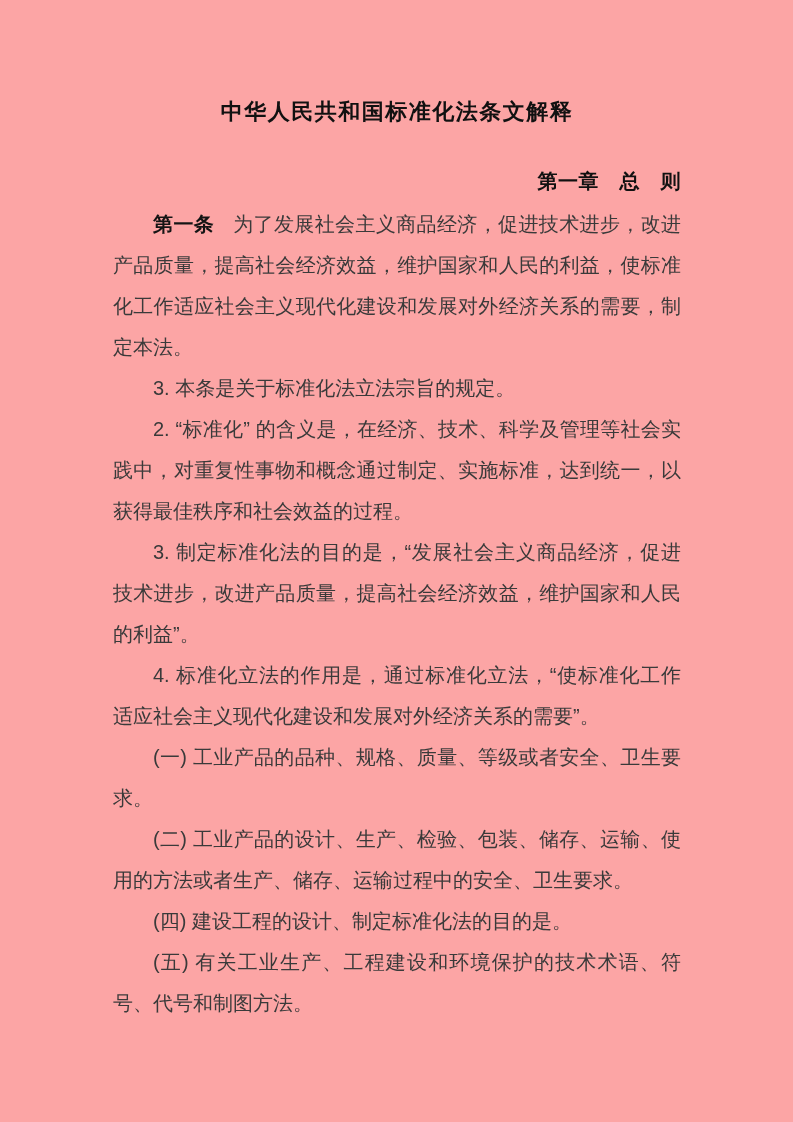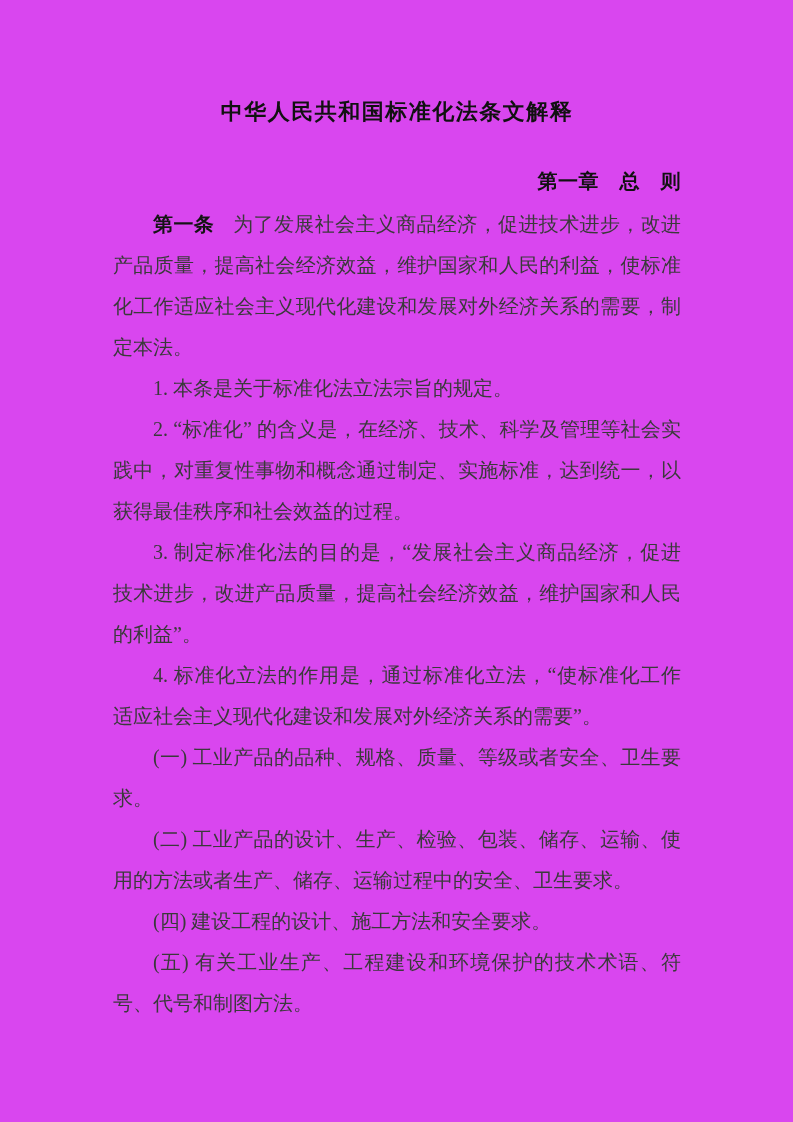--- a/index.html
+++ b/index.html
@@ -4,21 +4,21 @@
 <style>
   html, body {
     margin: 0;
     padding: 0;
     background: #ffffff;
   }
   .page {
     position: relative;
     width: 793px;
     height: 1122px;
-    background: #d946ef;
+    background: #fca5a5;
     overflow: hidden;
     font-family: "Liberation Sans", "DejaVu Sans", sans-serif;
   }
   .content {
     position: absolute;
     left: 113px;
     top: 0;
     width: 568px;
   }
   .doc-title {
@@ -34,21 +34,20 @@
     margin: 39px 0 0 0;
     font-size: 20px;
     line-height: 30px;
     font-weight: 700;
     letter-spacing: 0.5px;
     text-align: right;
     color: #111111;
   }
   .body-text {
     margin-top: 8px;
-    font-family: Liberation Serif, serif;
   }
   .para {
     margin: 0;
     font-size: 20px;
     line-height: 41px;
     color: #3a3a3a;
     text-align: justify;
     text-indent: 2em;
   }
   .para.spaced {
@@ -67,35 +66,35 @@
   <div class="content">
 
     <h1 class="doc-title">中华人民共和国标准化法条文解释</h1>
 
     <h2 class="chapter-heading">第一章　总　则</h2>
 
     <div class="body-text">
 
       <p class="para"><span class="lead">第一条</span><span>为了发展社会主义商品经济，促进技术进步，改进产品质量，提高社会经济效益，维护国家和人民的利益，使标准化工作适应社会主义现代化建设和发展对外经济关系的需要，制定本法。</span></p>
 
-      <p class="para"><span>1. 本条是关于标准化法立法宗旨的规定。</span></p>
+      <p class="para"><span>3. 本条是关于标准化法立法宗旨的规定。</span></p>
 
       <p class="para"><span>2. “标准化” 的含义是，在经济、技术、科学及管理等社会实践中，对重复性事物和概念通过制定、实施标准，达到统一，以获得最佳秩序和社会效益的过程。</span></p>
 
       <p class="para"><span>3. 制定标准化法的目的是，“发展社会主义商品经济，促进技术进步，改进产品质量，提高社会经济效益，维护国家和人民的利益”。</span></p>
 
       <p class="para"><span>4. 标准化立法的作用是，通过标准化立法，“使标准化工作适应社会主义现代化建设和发展对外经济关系的需要”。</span></p>
 
 
       <p class="para"><span>(一) 工业产品的品种、规格、质量、等级或者安全、卫生要求。</span></p>
 
       <p class="para"><span>(二) 工业产品的设计、生产、检验、包装、储存、运输、使用的方法或者生产、储存、运输过程中的安全、卫生要求。</span></p>
 
 
-      <p class="para"><span>(四) 建设工程的设计、施工方法和安全要求。</span></p>
+      <p class="para"><span>(四) 建设工程的设计、制定标准化法的目的是。</span></p>
 
       <p class="para"><span>(五) 有关工业生产、工程建设和环境保护的技术术语、符号、代号和制图方法。</span></p>
 
       <p class="para"></p>
 
     </div>
   </div>
 </div>
 
 </body></html>

